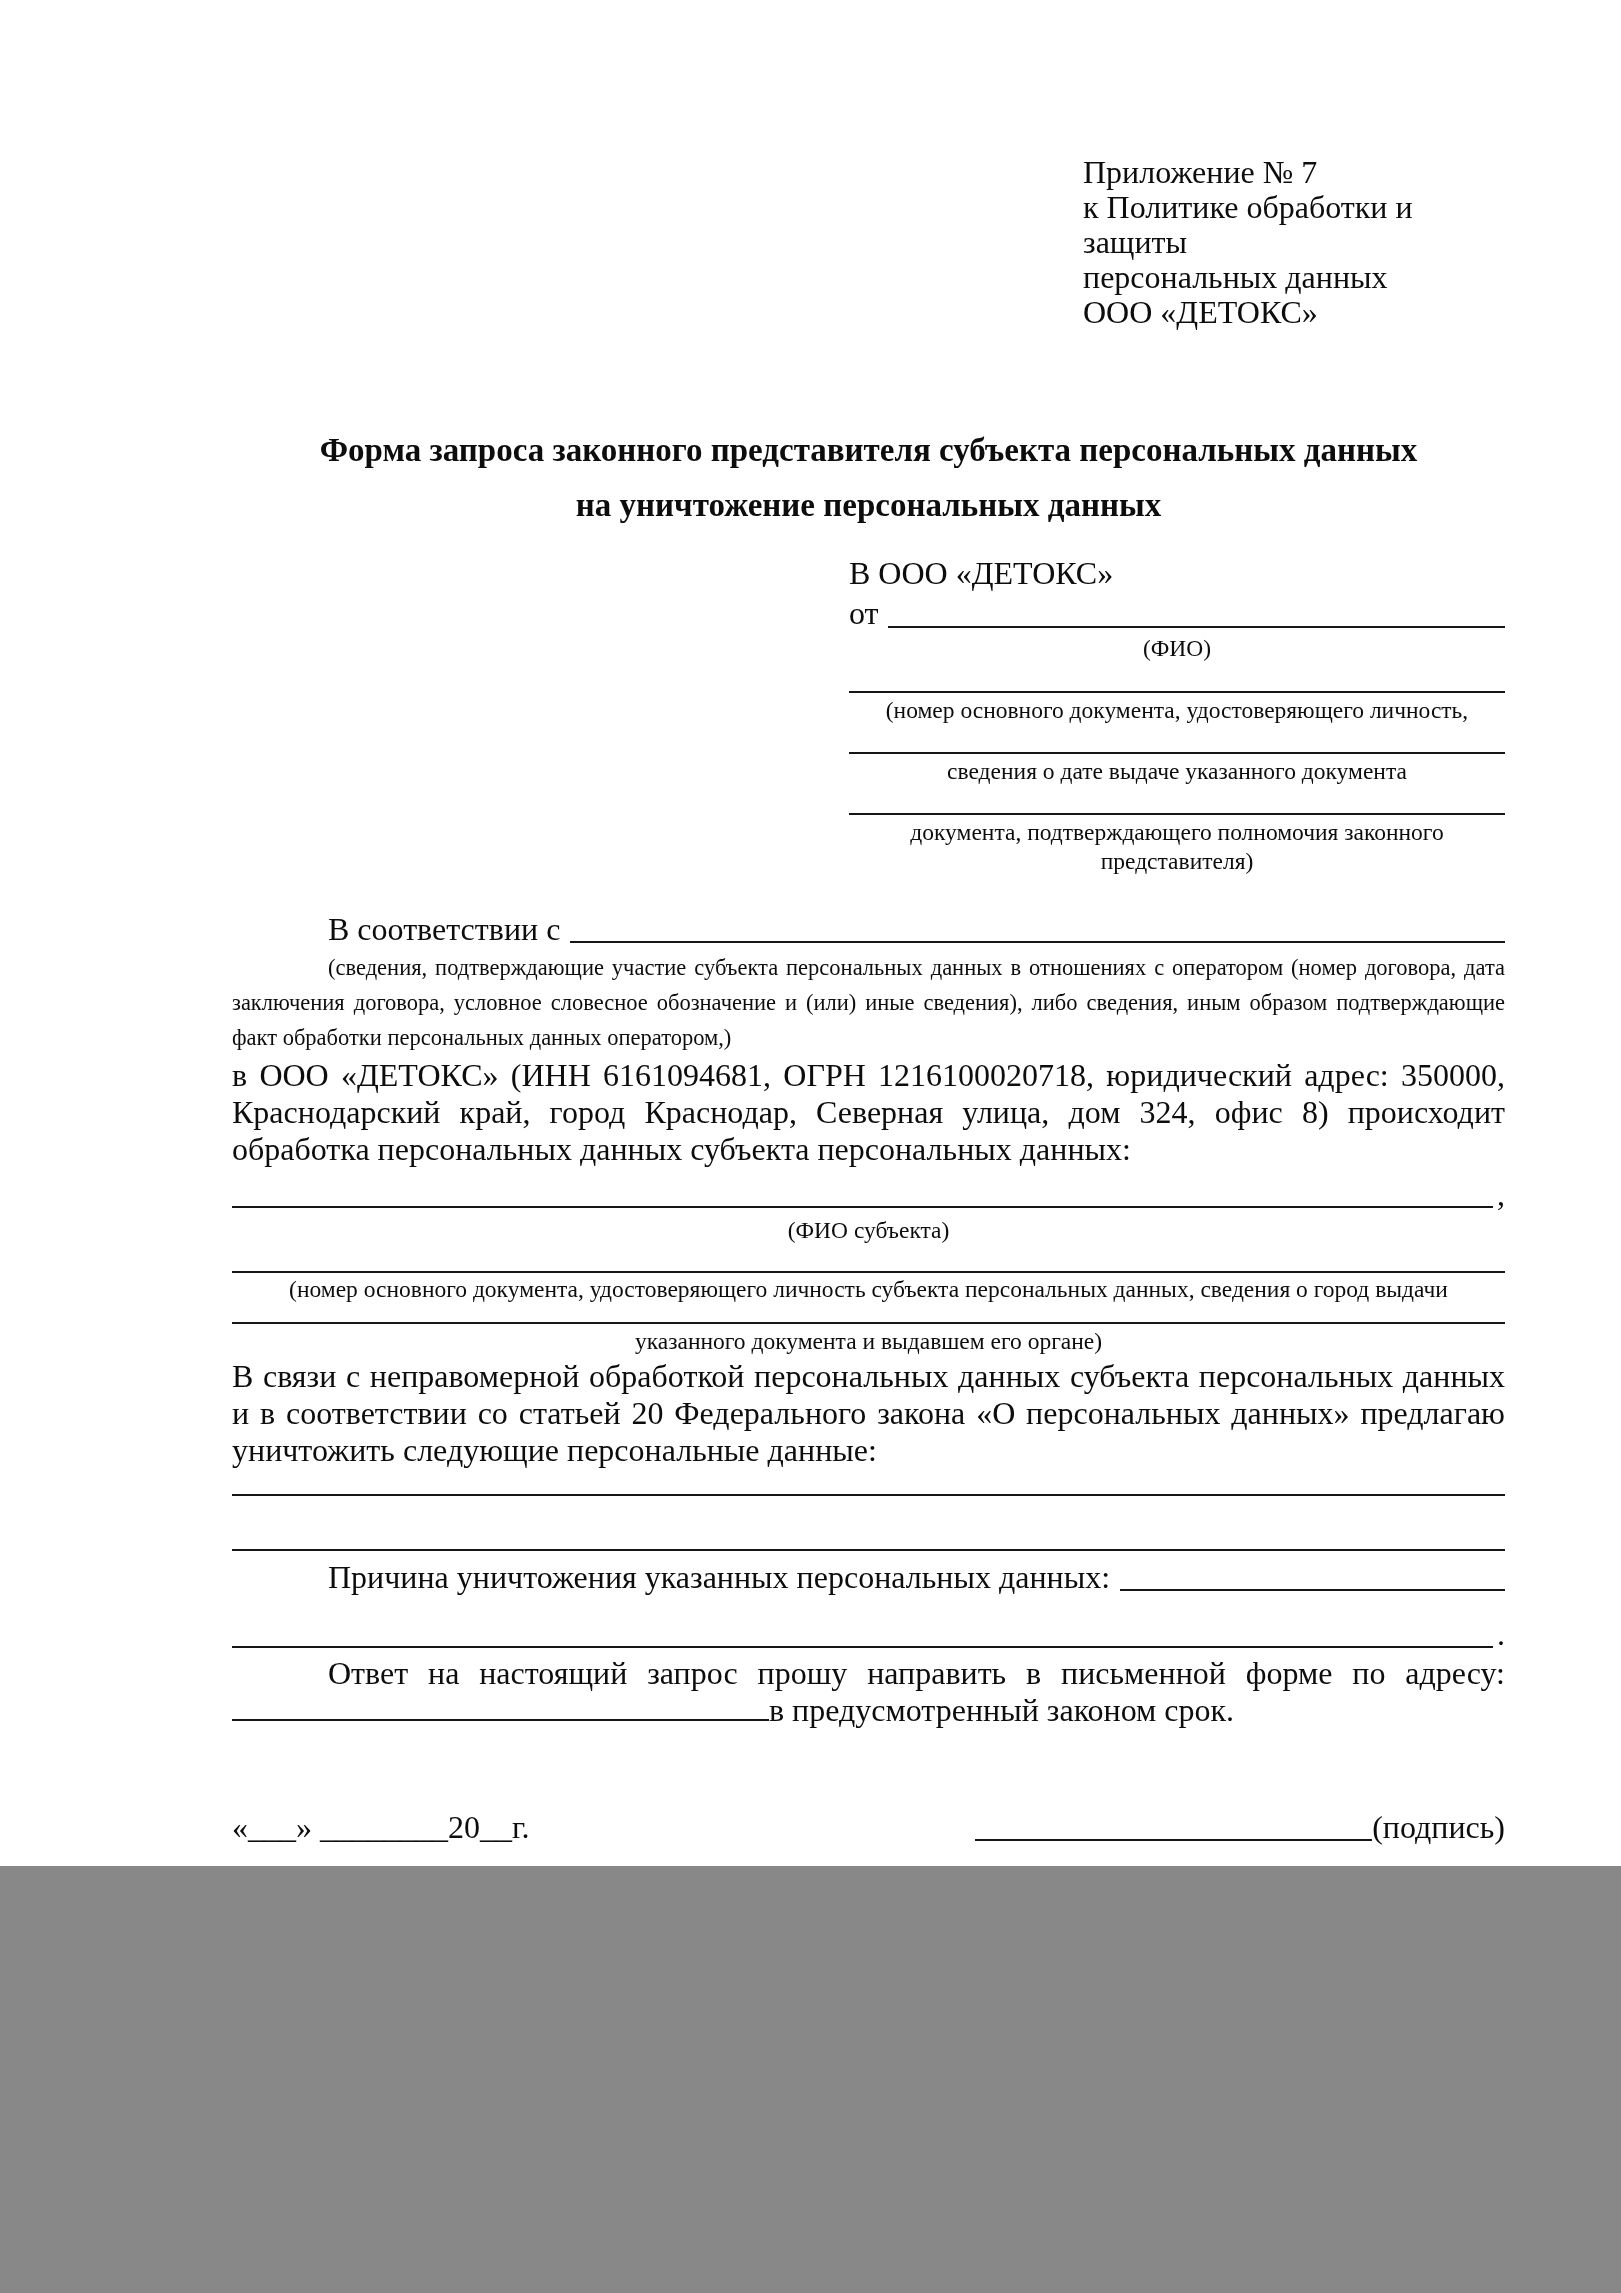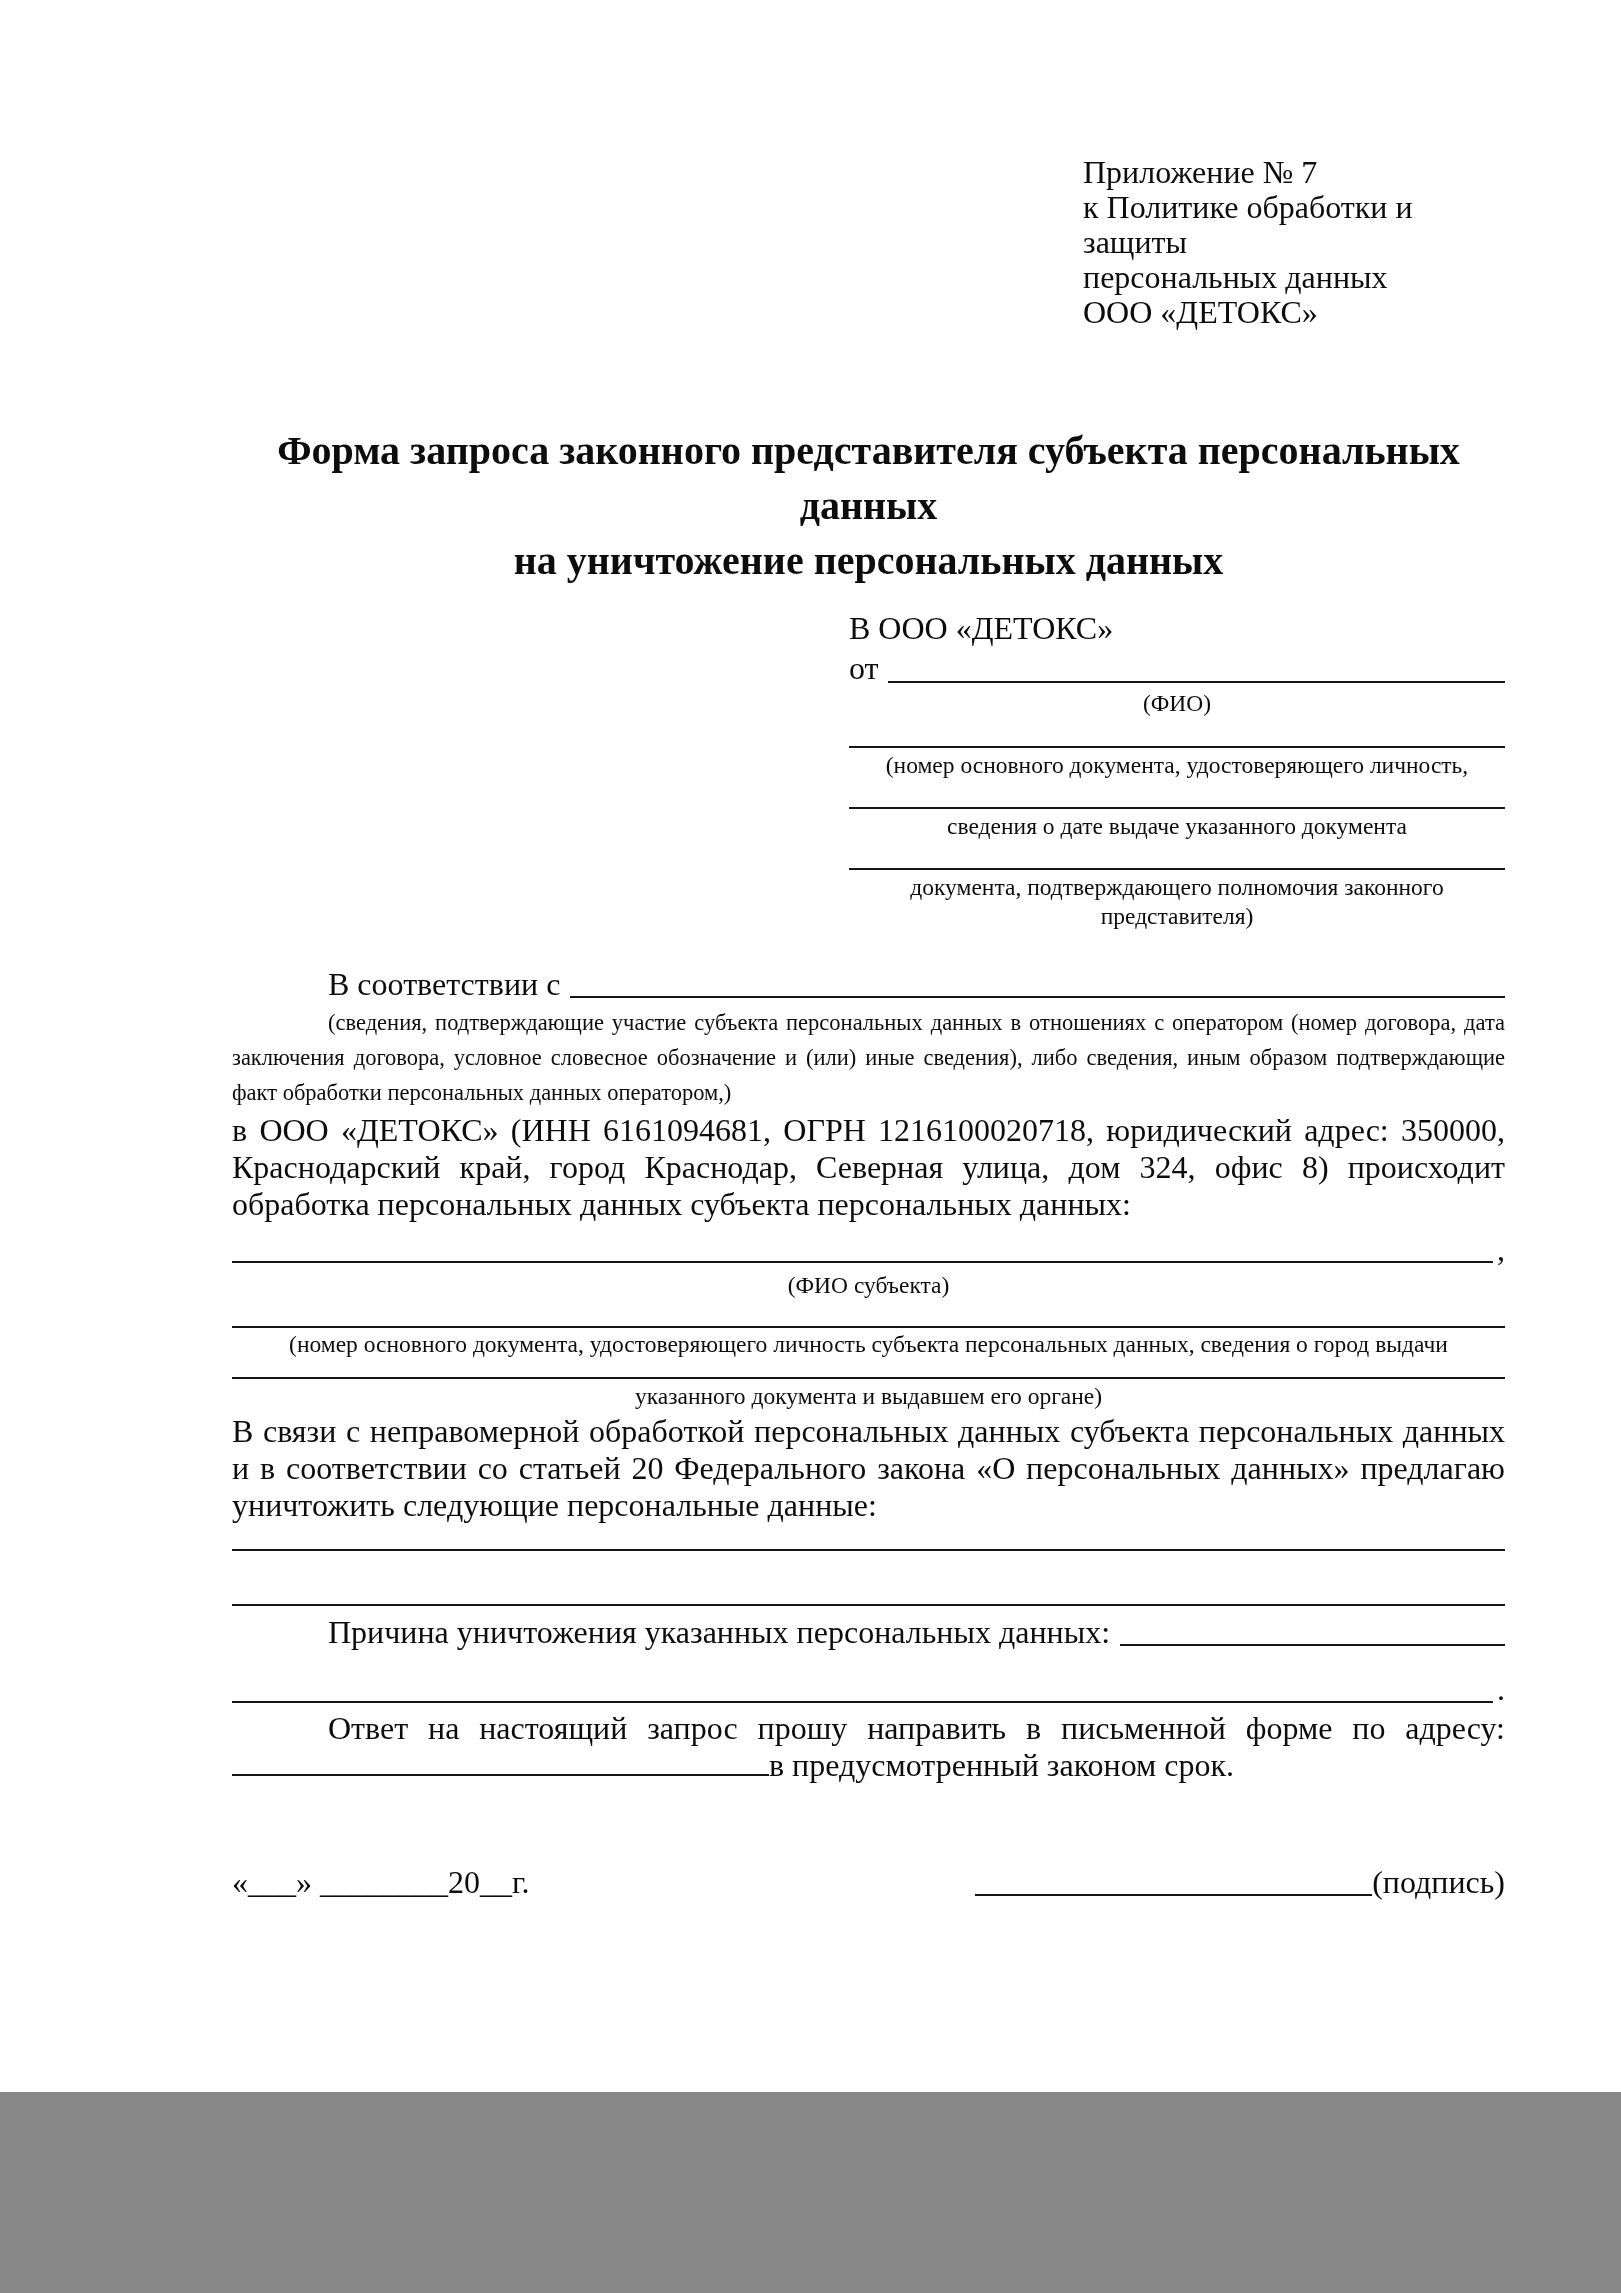--- a/index.html
+++ b/index.html
@@ -1,18 +1,18 @@
 <!DOCTYPE html>
 <html lang="ru"><head>
 <meta charset="utf-8">
 <style>
   html,body{margin:0;padding:0;background:#888;}
   .page{
     position:relative;
-    width:1621px;height:2092px;
+    width:1621px;height:1866px;
     margin:0 auto;
     background:#ffffff;
     color:#0d0d0d;
     font-family:"Liberation Serif","DejaVu Serif",serif;
     overflow:hidden;
   }
   .content{position:absolute;left:232px;top:155px;width:1273px;}
   .cap{font-size:23.5px;line-height:29px;text-align:center;margin-top:2.9px;}
   .para{font-size:32px;line-height:37px;text-align:justify;margin:0;}
 
@@ -21,21 +21,21 @@
   .hrow{display:flex;font-size:32px;line-height:37px;}
   .hrow .fill{flex:1;border-bottom:2.9px solid #161616;align-self:flex-end;margin-bottom:4.9px;min-width:39px;}
   .hrow .lead{white-space:nowrap;padding-right:9.8px;}
   .hrow .tail{padding-left:3.9px;}
   .indent{margin-left:96px;}
 
   
   .appendix{margin-left:851px;font-size:32px;line-height:35px;}
 
   
-  .title{margin:93px 0 0 0;font-size:40px;line-height:55px;font-weight:bold;text-align:center;}
+  .title{margin:93px 0 0 0;font-size:33px;line-height:55px;font-weight:bold;text-align:center;}
 
   
   .addressee{margin-left:617px;margin-top:21.6px;font-size:32px;line-height:37px;}
   .addressee .from-row{margin-top:3.9px;}
   .addressee .fio-cap{margin-top:2px;}
   .pair .rule{margin-top:27.4px;}
 
   
   .accordance{margin-top:35px;}
   .note{font-size:22.5px;line-height:35px;text-align:justify;text-indent:96px;margin:2px 0 0 0;}

